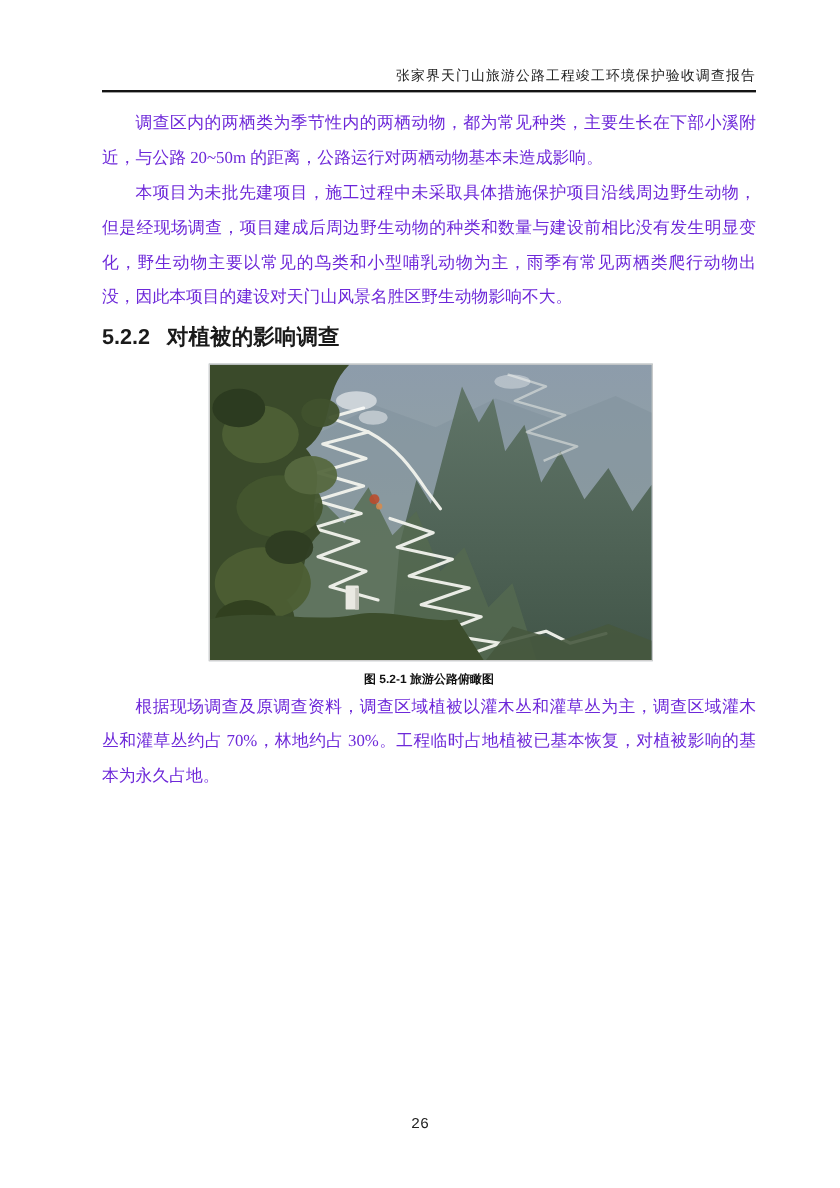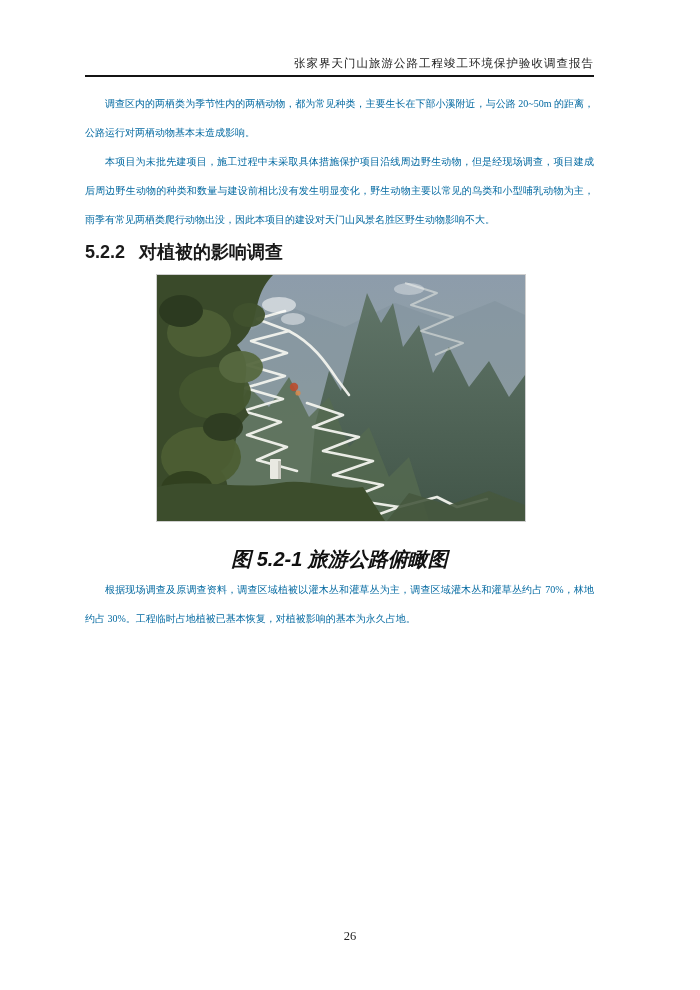--- a/index.html
+++ b/index.html
@@ -3,66 +3,65 @@
 <meta charset="utf-8">
 <style>
   html,body{margin:0;padding:0;}
   body{
     width:700px;height:990px;position:relative;background:#ffffff;
     font-family:"Liberation Serif","DejaVu Serif",serif;color:#1a1a1a;
     overflow:hidden;
   }
   .page{
     position:absolute;inset:0;
-    padding:56px 106px 0 85px;
+    padding:56px 70px 0 85px;
     box-sizing:border-box;
   }
   .header-title{
     text-align:right;
     font-size:11.5px;
     letter-spacing:1px;
     color:#222;
     font-family:"Liberation Sans","DejaVu Sans",sans-serif;
   }
   .header-rule{
     border:none;border-top:2px solid #141414;margin:4px 0 0 0;
   }
   .content{margin-top:12px;}
   p.body-par{
     margin:0;
-    font-size:10px;
+    font-size:14px;
     line-height:29px;
     text-align:justify;
     text-indent:2em;
-    color:#0369a1;
+    color:#6d28d9;
   }
   p.underlined{
     text-underline-offset:4px;
     text-decoration-thickness:1px;
   }
   .section-heading{
     font-size:18px;line-height:29px;font-weight:bold;margin:4px 0 2px 0;
     font-family:"Liberation Sans","DejaVu Sans",sans-serif;
   }
   .section-heading .sec-num{margin-right:14px;}
   figure.road-figure{
     margin:7px auto 2px auto;width:368px;text-align:center;
   }
   figure.road-figure svg{
     display:block;border:1px solid #cfcfcf;background:#9aa8ad;
   }
   figcaption{
-    font-size:20px;font-weight:bold;margin-top:24px;color:#111;
+    font-size:10px;font-weight:bold;margin-top:8px;color:#111;
     font-family:"Liberation Sans","DejaVu Sans",sans-serif;
-    font-style:italic;
   }
   .page-number{
     position:absolute;bottom:46px;left:0;right:0;text-align:center;
     font-size:12.5px;color:#222;
-    font-family:Liberation Serif, serif;
+    font-family:Liberation Mono, monospace;
   }
 </style>
 </head>
 <body>
 
 <div class="page">
 
   <div class="header-title">张家界天门山旅游公路工程竣工环境保护验收调查报告</div>
   <hr class="header-rule">
 

